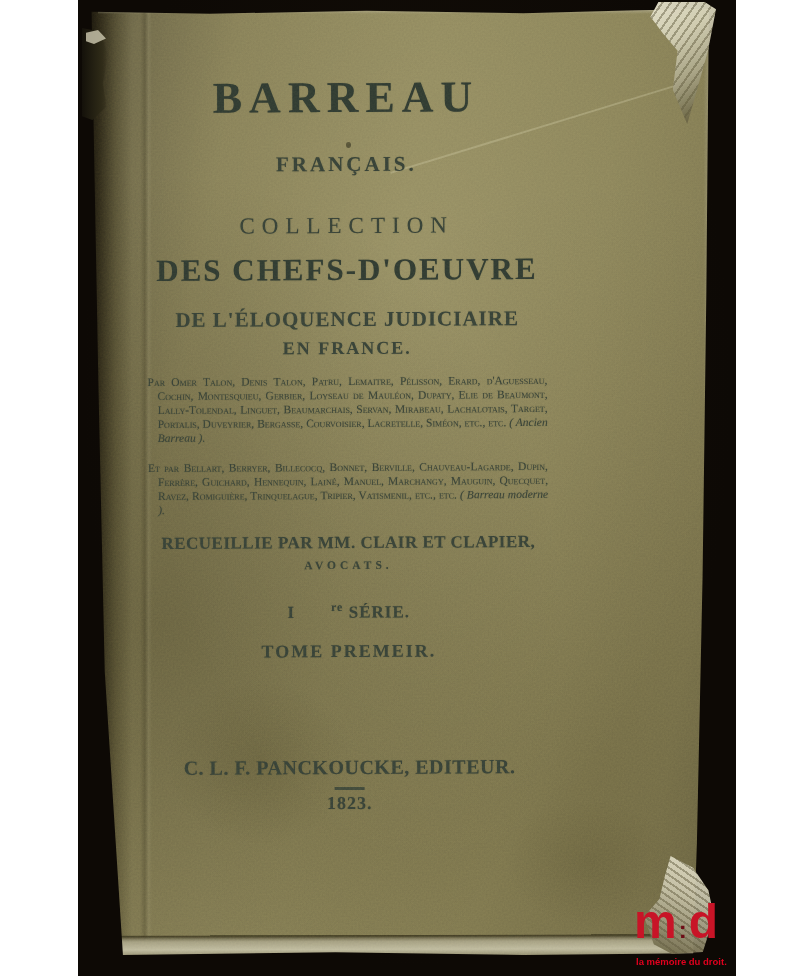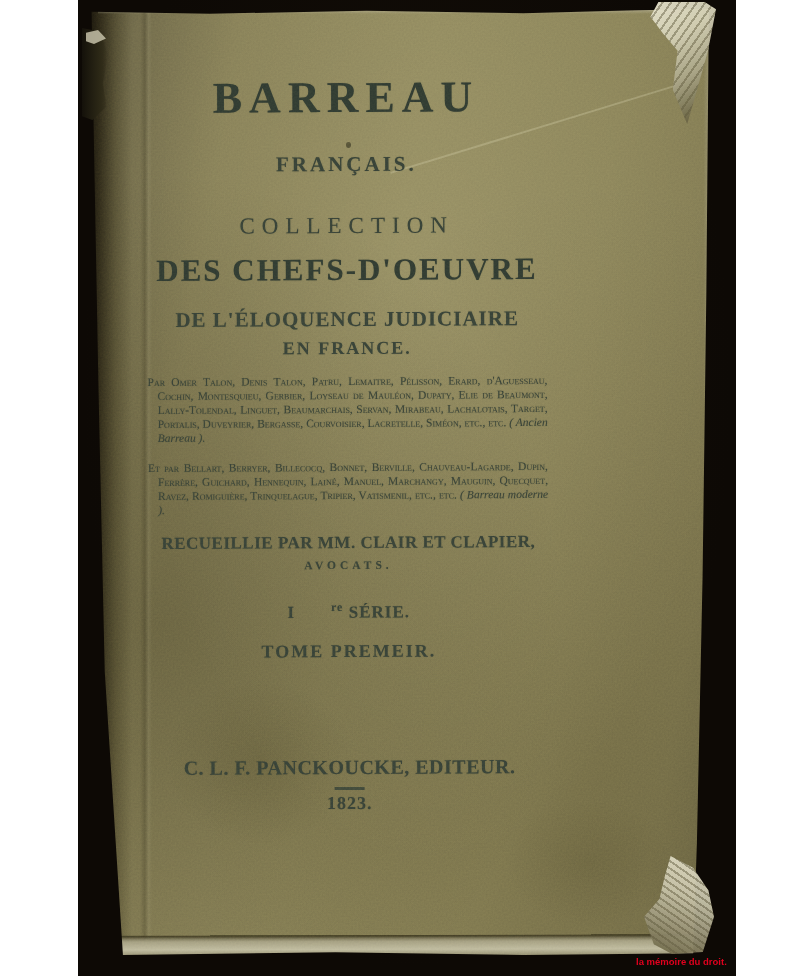--- a/index.html
+++ b/index.html
@@ -201,17 +201,18 @@
         <rect width="628" height="948" filter="url(#grain-f)"></rect>
       </svg>
     </div>
 
     <div class="chip-tl"></div>
     <div class="nick-tl"></div>
     <div class="fray-tr"></div>
     <div class="fray-br"></div>
 
     <div class="watermark">
+      <div class="wm-logo"><span>m</span><span class="wm-colon">:</span><span>d</span></div>
       <div class="wm-caption">la mémoire du droit.</div>
     </div>
 
   </div>
 </div>
 
 </body></html>

